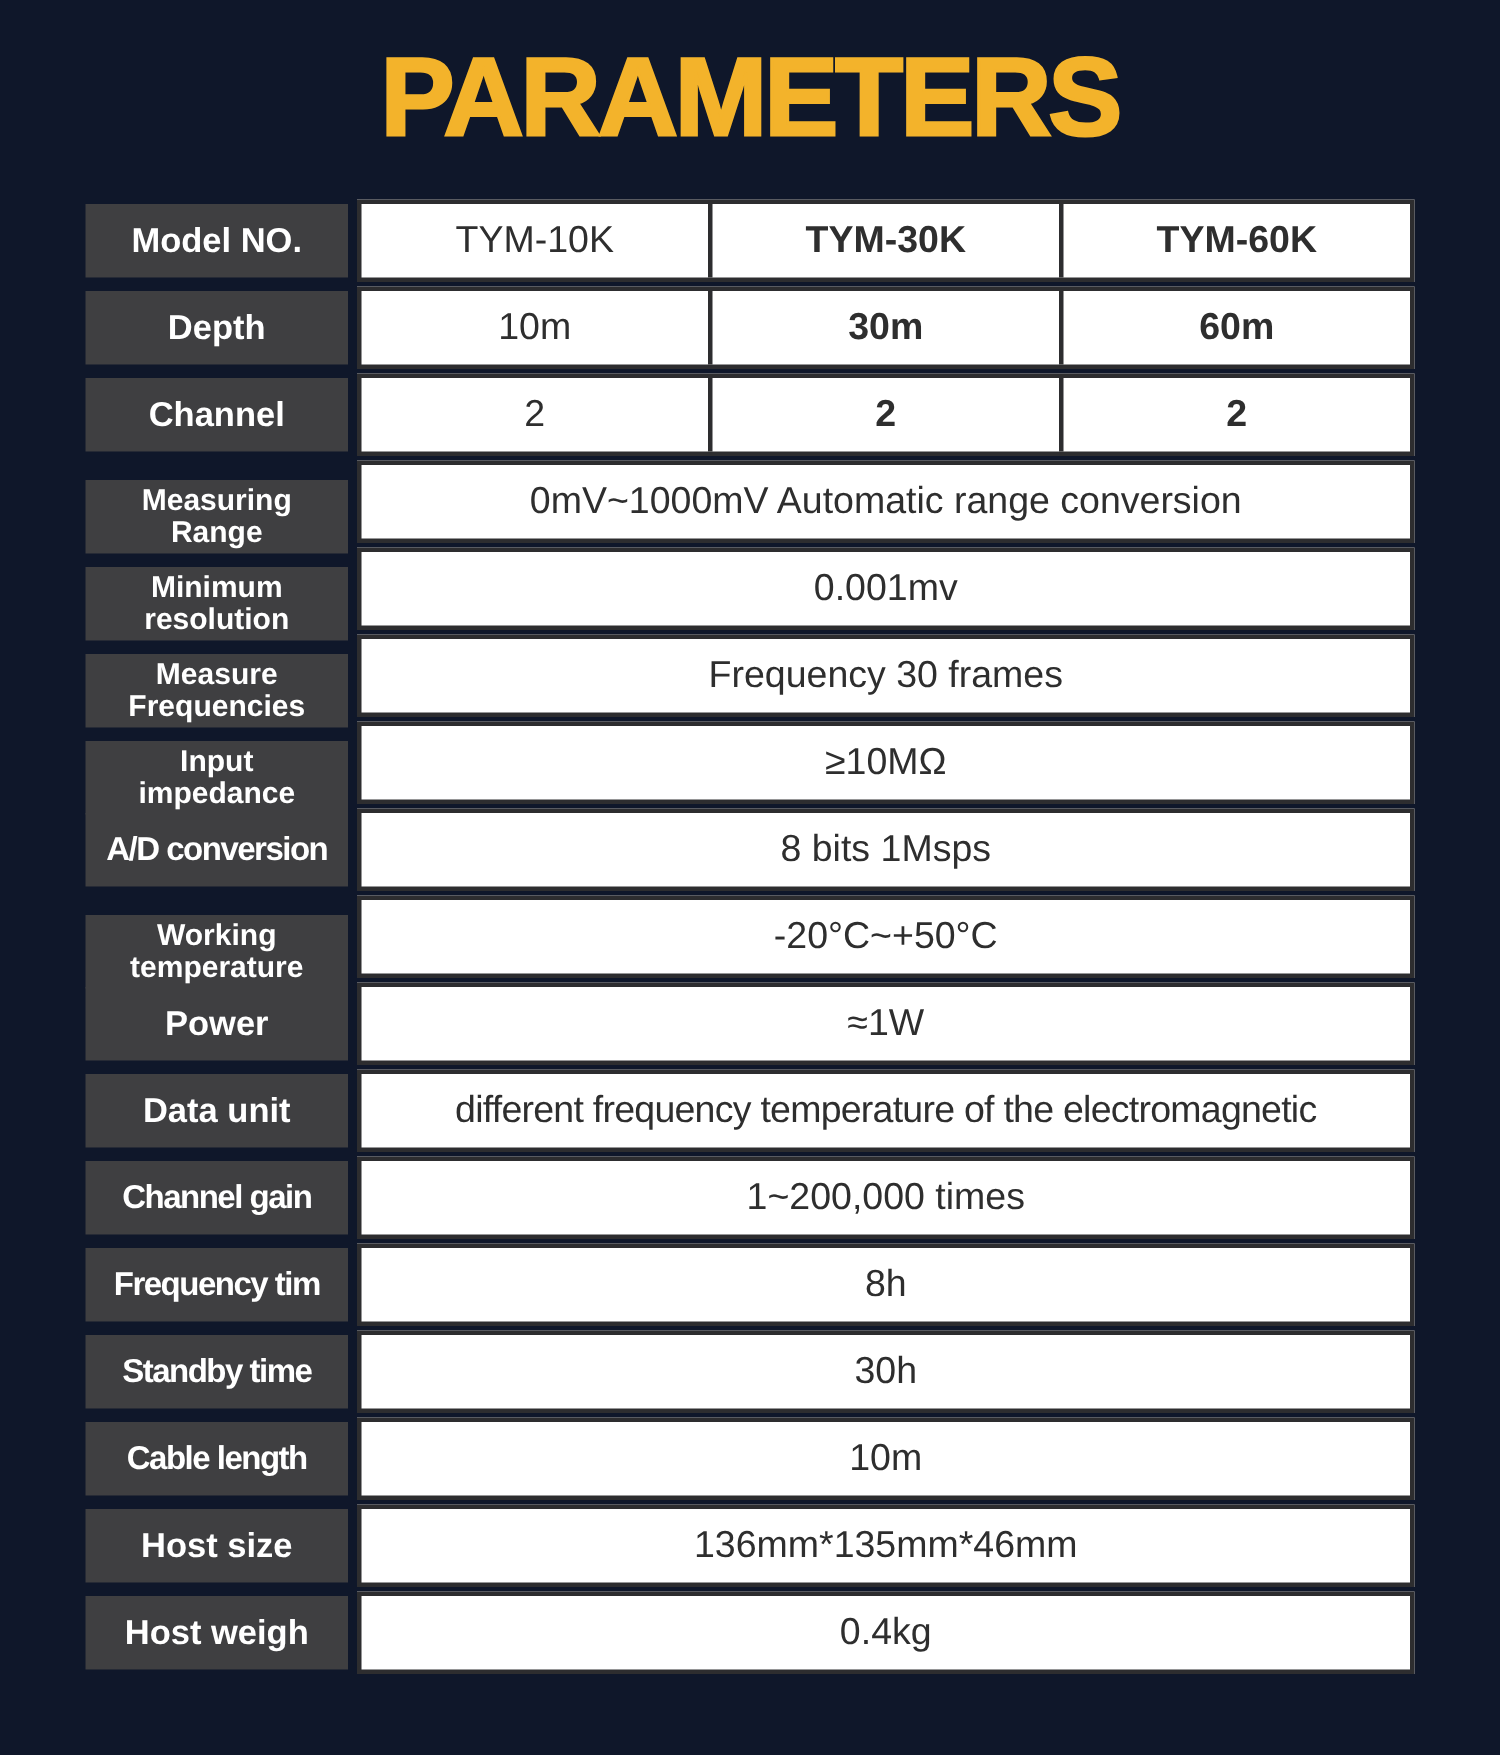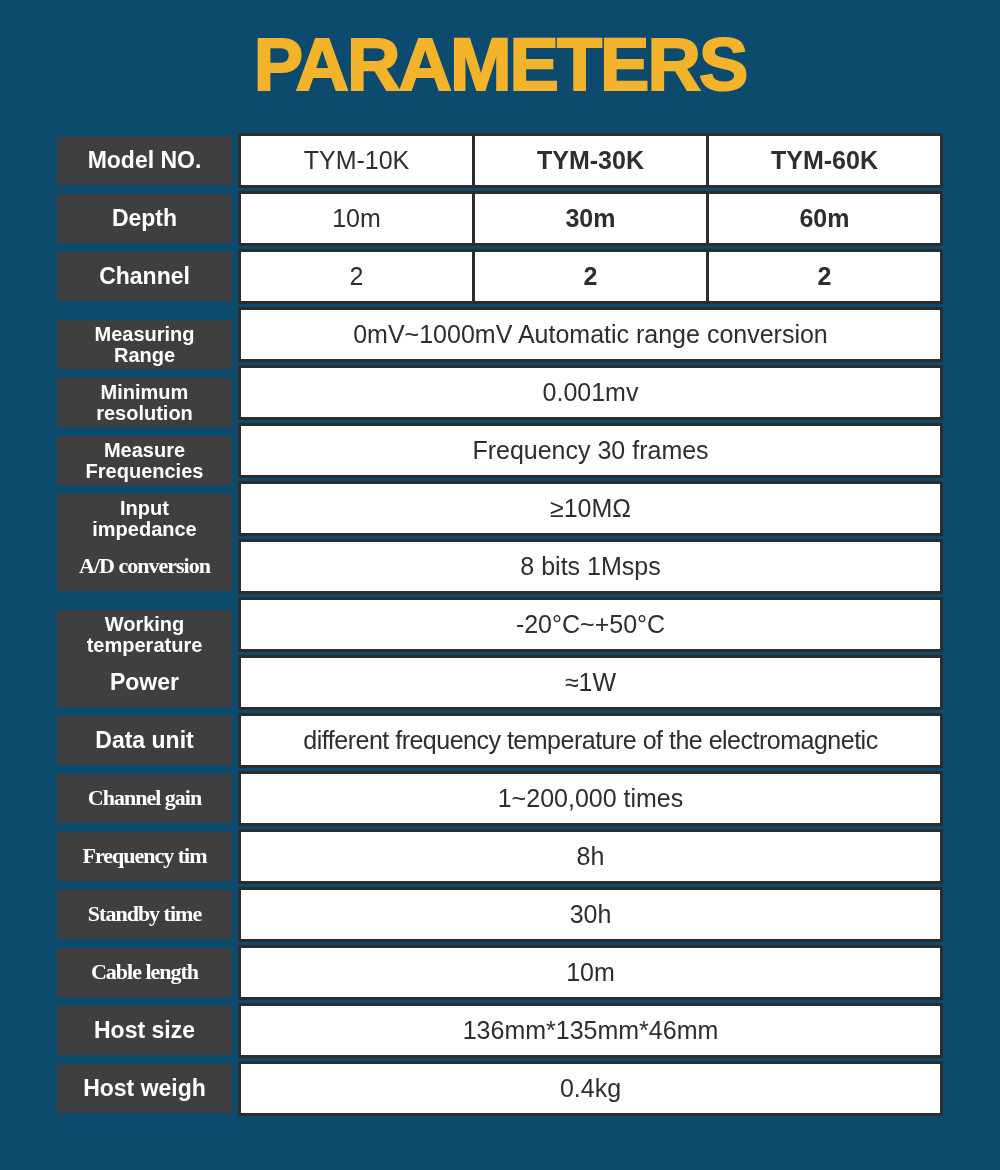--- a/index.html
+++ b/index.html
@@ -5,21 +5,21 @@
   html, body {
     margin: 0;
     padding: 0;
     background: #ffffff;
     font-family: "Liberation Sans", "DejaVu Sans", sans-serif;
   }
   #page {
     position: relative;
     width: 1000px;
     height: 1170px;
-    background: #0c4a6e;
+    background: #0f172a;
     overflow: hidden;
   }
   .title {
     position: absolute;
     top: 28px;
     left: 0;
     width: 100%;
     text-align: center;
     font-size: 74px;
     line-height: 1;
@@ -51,21 +51,21 @@
     line-height: 1.02;
     display: flex;
     align-items: center;
     justify-content: center;
     text-align: center;
     white-space: pre-line;
     padding: 0 2px;
     box-sizing: border-box;
   }
   .label.two-line { font-size: 20px; margin-top: 20px; }
-  .label.tight { font-size: 22px; letter-spacing: -1px; font-family: Liberation Serif, serif; }
+  .label.tight { font-size: 22px; letter-spacing: -1px; }
   .cells {
     flex: 1;
     margin-left: 6px;
     height: 55px;
     display: flex;
     border: 3px solid #2D2D2F;
     box-sizing: border-box;
     background: #ffffff;
   }
   .cell {

